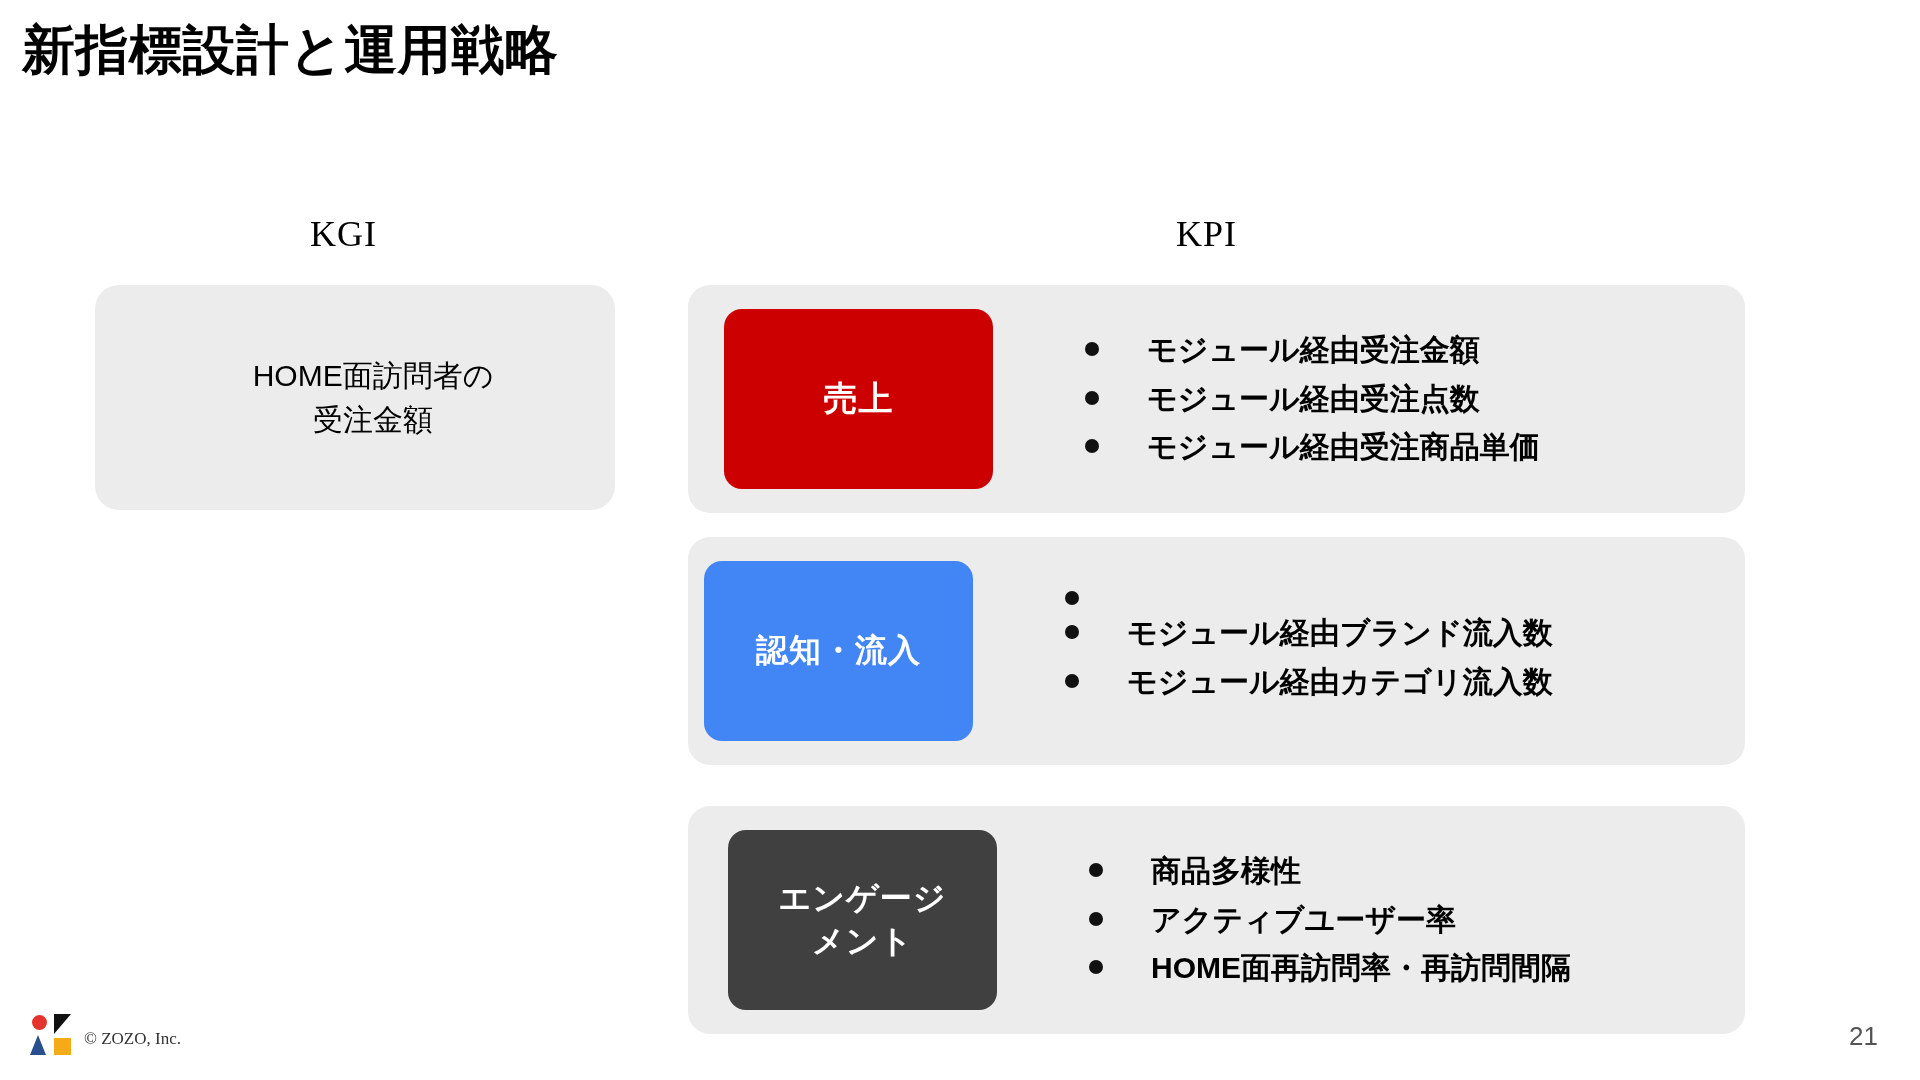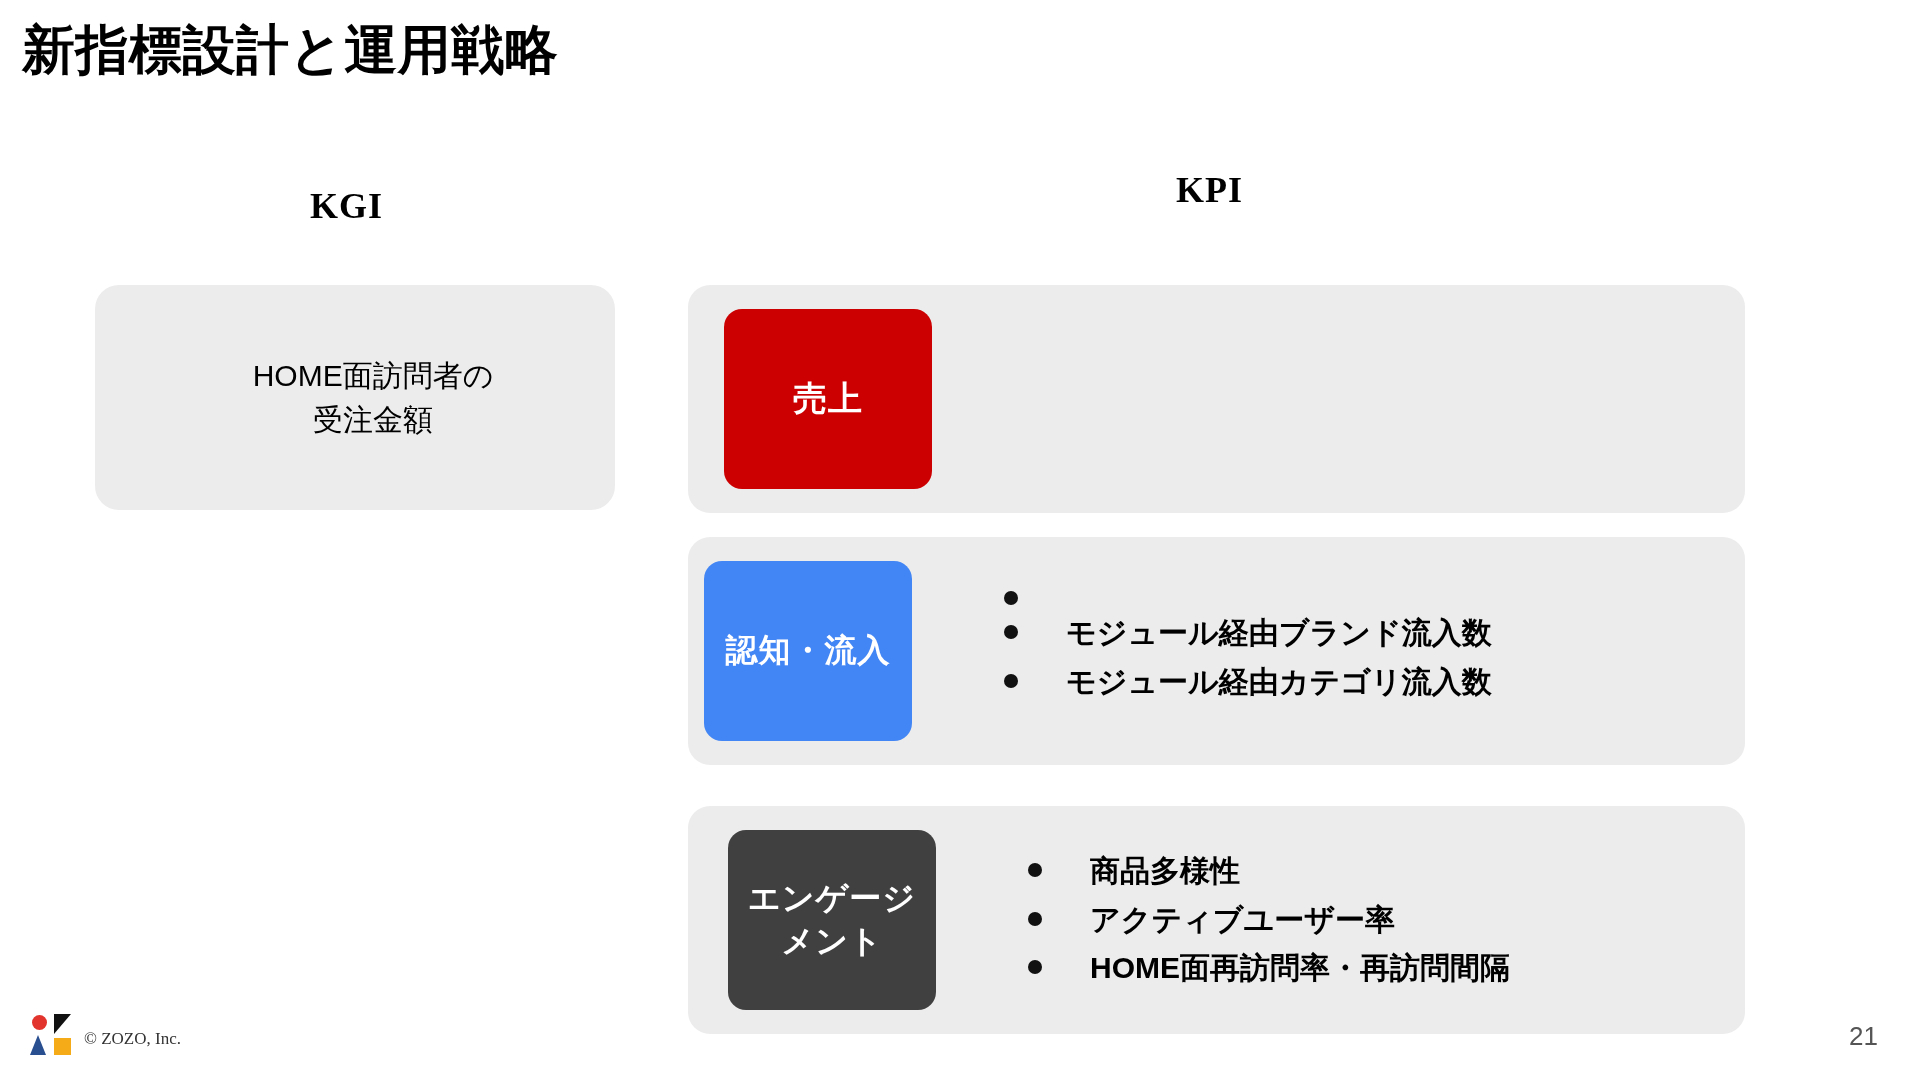--- a/index.html
+++ b/index.html
@@ -13,26 +13,27 @@
 
   .slide-title {
     position:absolute; left:22px; top:18px;
     font-size:53px; font-weight:bold; color:#000;
     letter-spacing:0.5px; line-height:1.2;
     white-space:nowrap;
   }
 
   
   .col-head {
-    position:absolute; font-size:36px; font-weight:bold; color:#000;
+    position:absolute; font-size:36px; font-weight:normal; color:#000;
     font-family:"Liberation Serif","DejaVu Serif",serif;
     letter-spacing:1px;
+    margin-top:28px;
   }
   .kgi-head { left:310px; top:185px; }
-  .kpi-head { left:1176px; top:169px; }
+  .kpi-head { left:1176px; top:185px; }
 
   
   .kgi-card {
     position:absolute; left:95px; top:285px;
     width:520px; height:225px;
     background:#ececec; border-radius:24px;
     display:flex; align-items:center; justify-content:center;
   }
   .kgi-text {
     font-size:30px; color:#000; line-height:1.45;
@@ -45,21 +46,21 @@
     width:1057px;
     background:#ececec; border-radius:22px;
     display:flex; align-items:center;
   }
   .kpi-row-1 { top:285px; height:228px; }
   .kpi-row-2 { top:537px; height:228px; }
   .kpi-row-3 { top:806px; height:228px; }
 
   .kpi-chip {
     flex:0 0 auto;
-    width:208px; height:180px;
+    width:269px; height:180px;
     margin-left:36px;
     border-radius:18px;
     display:flex; align-items:center; justify-content:center;
     color:#fff; font-weight:bold; font-size:34px;
     text-align:center; line-height:1.35;
     letter-spacing:1px;
   }
   .chip-sales { background:#CC0000; }
   .chip-aware { background:#4285F4; font-size:32px;margin-left:16px; }
   .chip-engage { background:#404040; font-size:32px;margin-left:40px; }
@@ -119,20 +120,34 @@
     <div class="kgi-text">
       <div>HOME面訪問者の</div>
       <div>受注金額</div>
     </div>
   </div>
 
   <div class="kpi-row kpi-row-1">
     <div class="kpi-chip chip-sales">
       <span>売上</span>
     </div>
+    <ul class="kpi-list">
+      <li>
+        <span class="kpi-bullet"></span>
+        <span>モジュール経由受注金額</span>
+      </li>
+      <li>
+        <span class="kpi-bullet"></span>
+        <span>モジュール経由受注点数</span>
+      </li>
+      <li>
+        <span class="kpi-bullet"></span>
+        <span>モジュール経由受注商品単価</span>
+      </li>
+    </ul>
   </div>
 
   <div class="kpi-row kpi-row-2">
     <div class="kpi-chip chip-aware">
       <span>認知・流入</span>
     </div>
     <ul class="kpi-list">
       <li>
         <span class="kpi-bullet"></span>
       </li>

